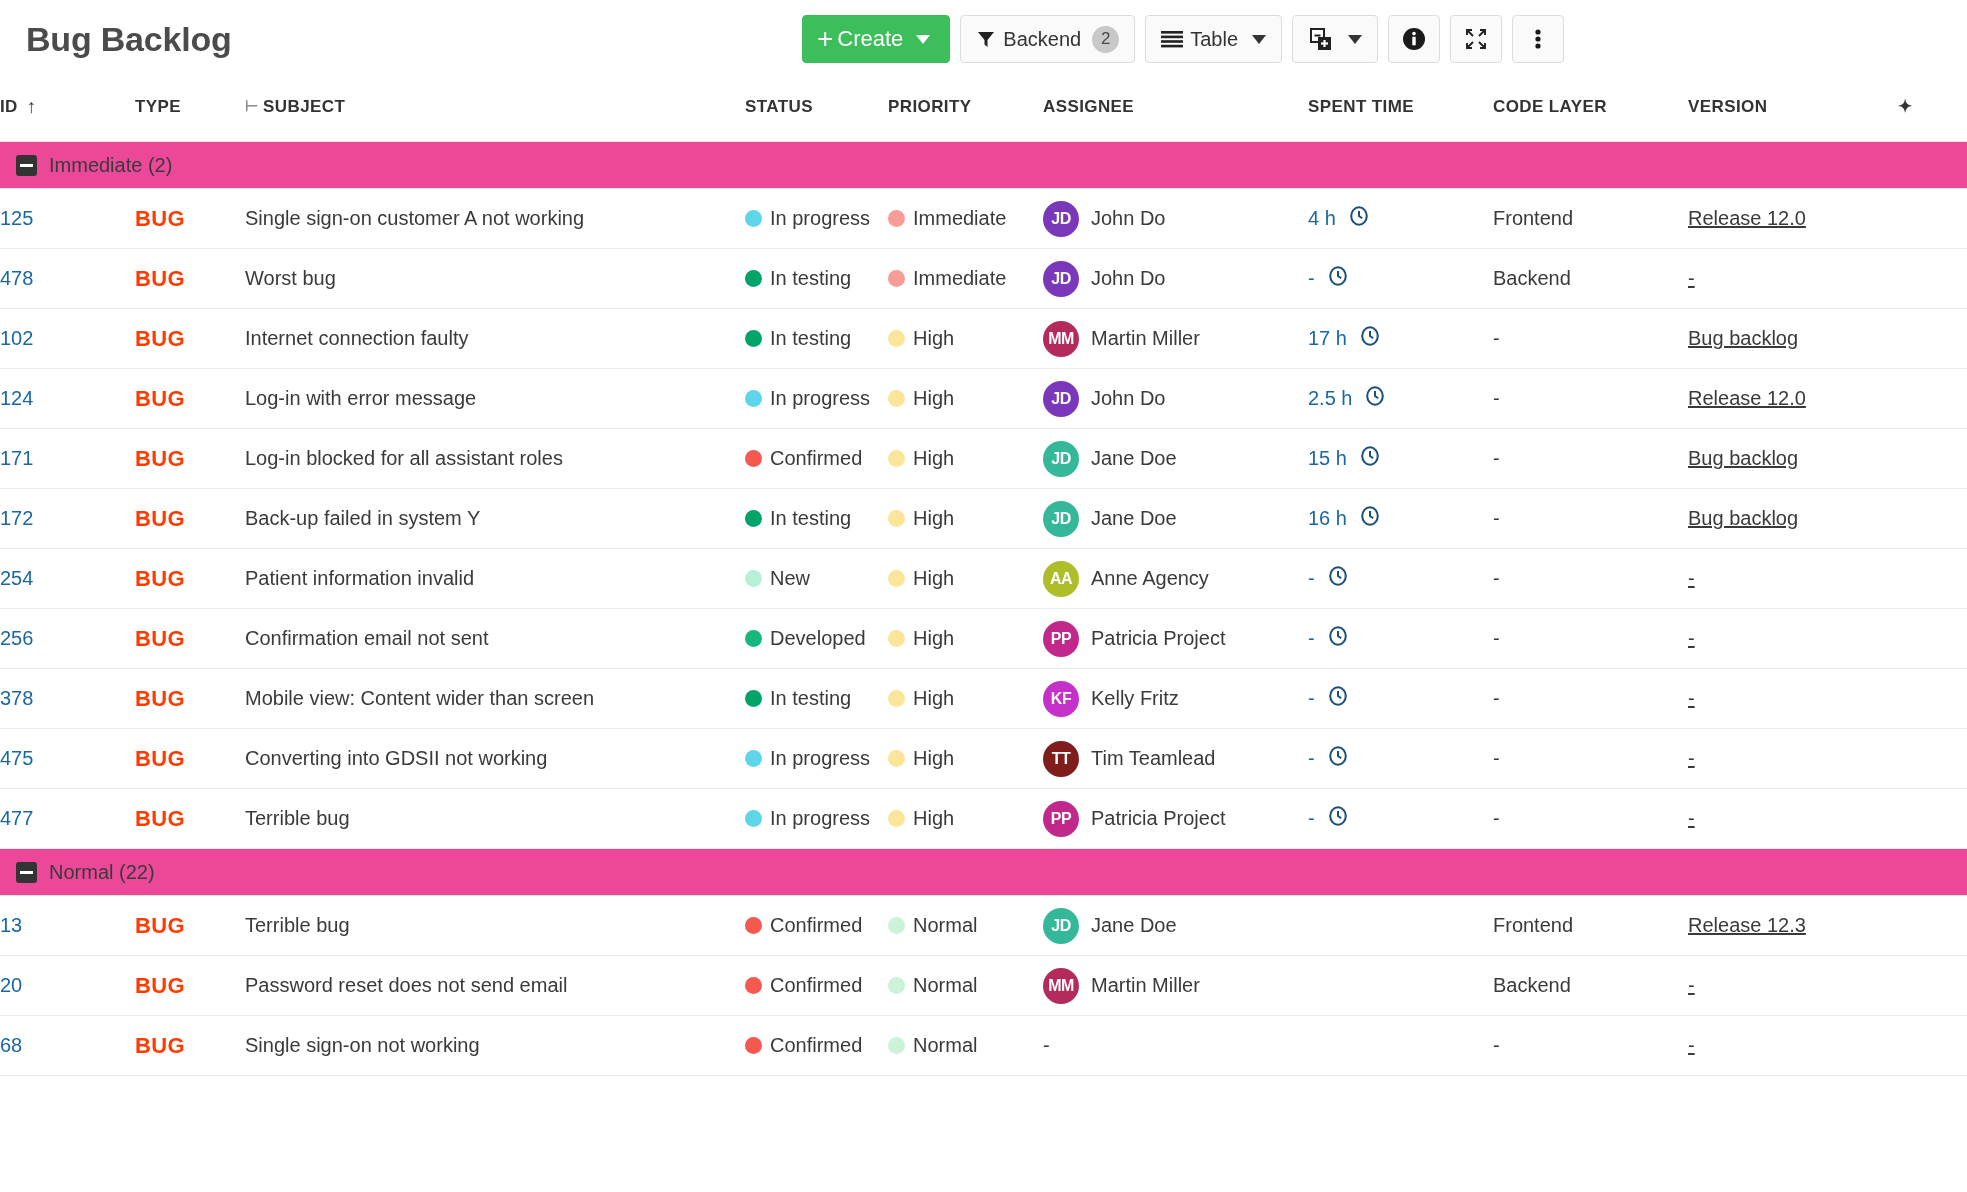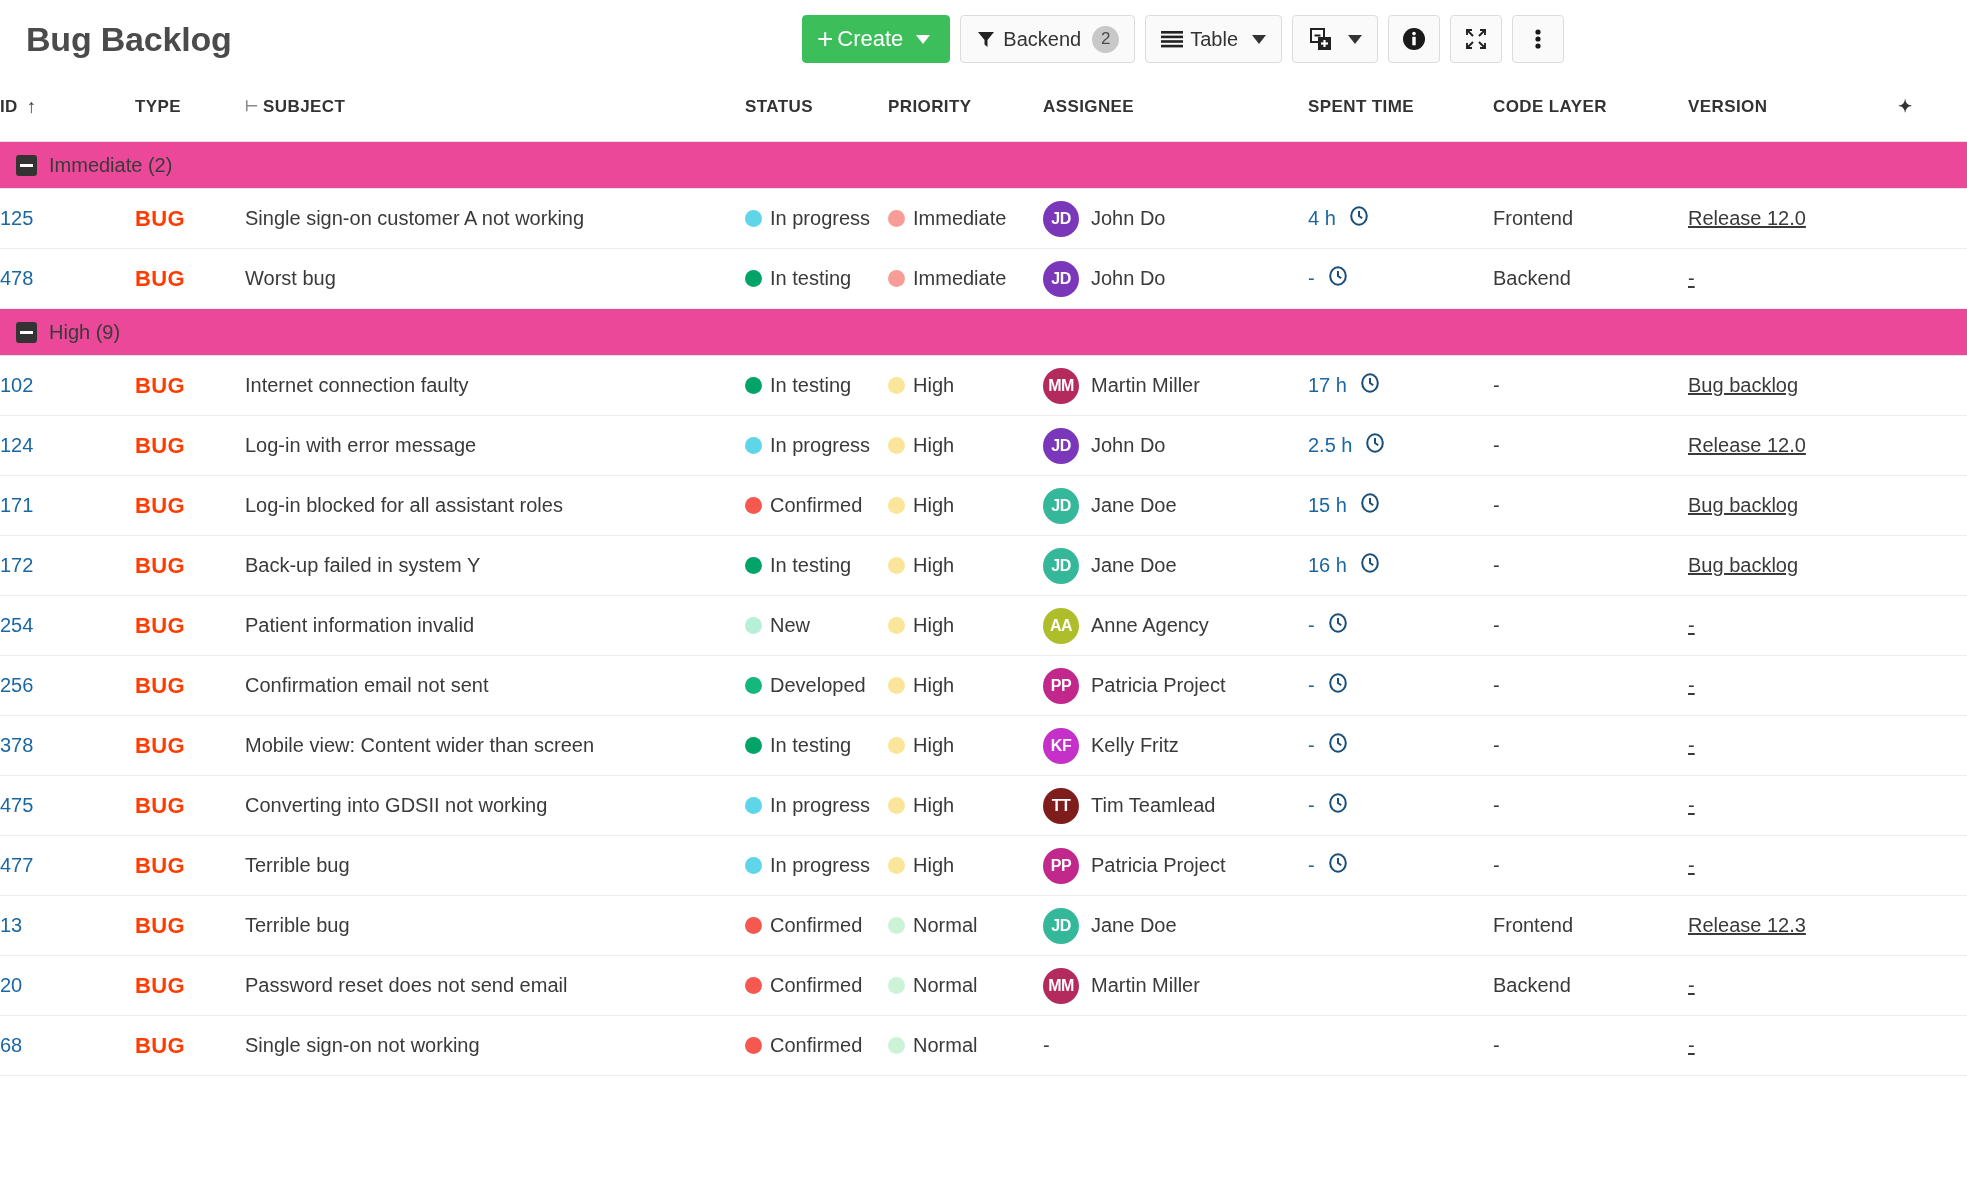--- a/index.html
+++ b/index.html
@@ -400,342 +400,342 @@
               <span><svg class="clock" viewBox="0 0 24 24" fill="none" stroke="#1a4f7a" stroke-width="2.2">
                   <ellipse cx="12" cy="12" rx="8.5" ry="9.5"></ellipse>
                   <path d="M12 6.5 V12 L15.5 14.5"></path>
                 </svg></span>
             </span>
           </td>
           <td class="cell-layer"><span>Backend</span></td>
           <td class="cell-version"><span>-</span></td>
           <td></td>
         </tr>
+        <tr>
+          <td class="cell-id"><a class="id-link">102</a></td>
+          <td class="cell-type"><span class="type-bug">BUG</span></td>
+          <td class="cell-subject"><span>Internet connection faulty</span></td>
+          <td>
+            <span class="flexcell">
+              <span class="dot" style="background:#00a368"></span>
+              <span>In testing</span>
+            </span>
+          </td>
+          <td>
+            <span class="flexcell">
+              <span class="dot" style="background:#fae59a"></span>
+              <span>High</span>
+            </span>
+          </td>
+          <td>
+            <span class="flexcell">
+              <span class="avatar" style="background:#b52a5c">MM</span>
+              <span>Martin Miller</span>
+            </span>
+          </td>
+          <td class="cell-spent">
+            <span class="flexcell">
+              <span class="spent-val">17 h</span>
+              <span><svg class="clock" viewBox="0 0 24 24" fill="none" stroke="#1a4f7a" stroke-width="2.2">
+                  <ellipse cx="12" cy="12" rx="8.5" ry="9.5"></ellipse>
+                  <path d="M12 6.5 V12 L15.5 14.5"></path>
+                </svg></span>
+            </span>
+          </td>
+          <td class="cell-layer"><span>-</span></td>
+          <td class="cell-version"><span>Bug backlog</span></td>
+          <td></td>
+        </tr>
+        <tr>
+          <td class="cell-id"><a class="id-link">124</a></td>
+          <td class="cell-type"><span class="type-bug">BUG</span></td>
+          <td class="cell-subject"><span>Log-in with error message</span></td>
+          <td>
+            <span class="flexcell">
+              <span class="dot" style="background:#5ed5e8"></span>
+              <span>In progress</span>
+            </span>
+          </td>
+          <td>
+            <span class="flexcell">
+              <span class="dot" style="background:#fae59a"></span>
+              <span>High</span>
+            </span>
+          </td>
+          <td>
+            <span class="flexcell">
+              <span class="avatar" style="background:#7b37ba">JD</span>
+              <span>John Do</span>
+            </span>
+          </td>
+          <td class="cell-spent">
+            <span class="flexcell">
+              <span class="spent-val">2.5 h</span>
+              <span><svg class="clock" viewBox="0 0 24 24" fill="none" stroke="#1a4f7a" stroke-width="2.2">
+                  <ellipse cx="12" cy="12" rx="8.5" ry="9.5"></ellipse>
+                  <path d="M12 6.5 V12 L15.5 14.5"></path>
+                </svg></span>
+            </span>
+          </td>
+          <td class="cell-layer"><span>-</span></td>
+          <td class="cell-version"><span>Release 12.0</span></td>
+          <td></td>
+        </tr>
+        <tr>
+          <td class="cell-id"><a class="id-link">171</a></td>
+          <td class="cell-type"><span class="type-bug">BUG</span></td>
+          <td class="cell-subject"><span>Log-in blocked for all assistant roles</span></td>
+          <td>
+            <span class="flexcell">
+              <span class="dot" style="background:#f4584e"></span>
+              <span>Confirmed</span>
+            </span>
+          </td>
+          <td>
+            <span class="flexcell">
+              <span class="dot" style="background:#fae59a"></span>
+              <span>High</span>
+            </span>
+          </td>
+          <td>
+            <span class="flexcell">
+              <span class="avatar" style="background:#35b89a">JD</span>
+              <span>Jane Doe</span>
+            </span>
+          </td>
+          <td class="cell-spent">
+            <span class="flexcell">
+              <span class="spent-val">15 h</span>
+              <span><svg class="clock" viewBox="0 0 24 24" fill="none" stroke="#1a4f7a" stroke-width="2.2">
+                  <ellipse cx="12" cy="12" rx="8.5" ry="9.5"></ellipse>
+                  <path d="M12 6.5 V12 L15.5 14.5"></path>
+                </svg></span>
+            </span>
+          </td>
+          <td class="cell-layer"><span>-</span></td>
+          <td class="cell-version"><span>Bug backlog</span></td>
+          <td></td>
+        </tr>
+        <tr>
+          <td class="cell-id"><a class="id-link">172</a></td>
+          <td class="cell-type"><span class="type-bug">BUG</span></td>
+          <td class="cell-subject"><span>Back-up failed in system Y</span></td>
+          <td>
+            <span class="flexcell">
+              <span class="dot" style="background:#00a368"></span>
+              <span>In testing</span>
+            </span>
+          </td>
+          <td>
+            <span class="flexcell">
+              <span class="dot" style="background:#fae59a"></span>
+              <span>High</span>
+            </span>
+          </td>
+          <td>
+            <span class="flexcell">
+              <span class="avatar" style="background:#35b89a">JD</span>
+              <span>Jane Doe</span>
+            </span>
+          </td>
+          <td class="cell-spent">
+            <span class="flexcell">
+              <span class="spent-val">16 h</span>
+              <span><svg class="clock" viewBox="0 0 24 24" fill="none" stroke="#1a4f7a" stroke-width="2.2">
+                  <ellipse cx="12" cy="12" rx="8.5" ry="9.5"></ellipse>
+                  <path d="M12 6.5 V12 L15.5 14.5"></path>
+                </svg></span>
+            </span>
+          </td>
+          <td class="cell-layer"><span>-</span></td>
+          <td class="cell-version"><span>Bug backlog</span></td>
+          <td></td>
+        </tr>
+        <tr>
+          <td class="cell-id"><a class="id-link">254</a></td>
+          <td class="cell-type"><span class="type-bug">BUG</span></td>
+          <td class="cell-subject"><span>Patient information invalid</span></td>
+          <td>
+            <span class="flexcell">
+              <span class="dot" style="background:#b7f0d8"></span>
+              <span>New</span>
+            </span>
+          </td>
+          <td>
+            <span class="flexcell">
+              <span class="dot" style="background:#fae59a"></span>
+              <span>High</span>
+            </span>
+          </td>
+          <td>
+            <span class="flexcell">
+              <span class="avatar" style="background:#aebd2a">AA</span>
+              <span>Anne Agency</span>
+            </span>
+          </td>
+          <td class="cell-spent">
+            <span class="flexcell">
+              <span class="spent-val">-</span>
+              <span><svg class="clock" viewBox="0 0 24 24" fill="none" stroke="#1a4f7a" stroke-width="2.2">
+                  <ellipse cx="12" cy="12" rx="8.5" ry="9.5"></ellipse>
+                  <path d="M12 6.5 V12 L15.5 14.5"></path>
+                </svg></span>
+            </span>
+          </td>
+          <td class="cell-layer"><span>-</span></td>
+          <td class="cell-version"><span>-</span></td>
+          <td></td>
+        </tr>
+        <tr>
+          <td class="cell-id"><a class="id-link">256</a></td>
+          <td class="cell-type"><span class="type-bug">BUG</span></td>
+          <td class="cell-subject"><span>Confirmation email not sent</span></td>
+          <td>
+            <span class="flexcell">
+              <span class="dot" style="background:#14b87c"></span>
+              <span>Developed</span>
+            </span>
+          </td>
+          <td>
+            <span class="flexcell">
+              <span class="dot" style="background:#fae59a"></span>
+              <span>High</span>
+            </span>
+          </td>
+          <td>
+            <span class="flexcell">
+              <span class="avatar" style="background:#c2288c">PP</span>
+              <span>Patricia Project</span>
+            </span>
+          </td>
+          <td class="cell-spent">
+            <span class="flexcell">
+              <span class="spent-val">-</span>
+              <span><svg class="clock" viewBox="0 0 24 24" fill="none" stroke="#1a4f7a" stroke-width="2.2">
+                  <ellipse cx="12" cy="12" rx="8.5" ry="9.5"></ellipse>
+                  <path d="M12 6.5 V12 L15.5 14.5"></path>
+                </svg></span>
+            </span>
+          </td>
+          <td class="cell-layer"><span>-</span></td>
+          <td class="cell-version"><span>-</span></td>
+          <td></td>
+        </tr>
+        <tr>
+          <td class="cell-id"><a class="id-link">378</a></td>
+          <td class="cell-type"><span class="type-bug">BUG</span></td>
+          <td class="cell-subject"><span>Mobile view: Content wider than screen</span></td>
+          <td>
+            <span class="flexcell">
+              <span class="dot" style="background:#00a368"></span>
+              <span>In testing</span>
+            </span>
+          </td>
+          <td>
+            <span class="flexcell">
+              <span class="dot" style="background:#fae59a"></span>
+              <span>High</span>
+            </span>
+          </td>
+          <td>
+            <span class="flexcell">
+              <span class="avatar" style="background:#c530c9">KF</span>
+              <span>Kelly Fritz</span>
+            </span>
+          </td>
+          <td class="cell-spent">
+            <span class="flexcell">
+              <span class="spent-val">-</span>
+              <span><svg class="clock" viewBox="0 0 24 24" fill="none" stroke="#1a4f7a" stroke-width="2.2">
+                  <ellipse cx="12" cy="12" rx="8.5" ry="9.5"></ellipse>
+                  <path d="M12 6.5 V12 L15.5 14.5"></path>
+                </svg></span>
+            </span>
+          </td>
+          <td class="cell-layer"><span>-</span></td>
+          <td class="cell-version"><span>-</span></td>
+          <td></td>
+        </tr>
+        <tr>
+          <td class="cell-id"><a class="id-link">475</a></td>
+          <td class="cell-type"><span class="type-bug">BUG</span></td>
+          <td class="cell-subject"><span>Converting into GDSII not working</span></td>
+          <td>
+            <span class="flexcell">
+              <span class="dot" style="background:#5ed5e8"></span>
+              <span>In progress</span>
+            </span>
+          </td>
+          <td>
+            <span class="flexcell">
+              <span class="dot" style="background:#fae59a"></span>
+              <span>High</span>
+            </span>
+          </td>
+          <td>
+            <span class="flexcell">
+              <span class="avatar" style="background:#7f1d1d">TT</span>
+              <span>Tim Teamlead</span>
+            </span>
+          </td>
+          <td class="cell-spent">
+            <span class="flexcell">
+              <span class="spent-val">-</span>
+              <span><svg class="clock" viewBox="0 0 24 24" fill="none" stroke="#1a4f7a" stroke-width="2.2">
+                  <ellipse cx="12" cy="12" rx="8.5" ry="9.5"></ellipse>
+                  <path d="M12 6.5 V12 L15.5 14.5"></path>
+                </svg></span>
+            </span>
+          </td>
+          <td class="cell-layer"><span>-</span></td>
+          <td class="cell-version"><span>-</span></td>
+          <td></td>
+        </tr>
+        <tr>
+          <td class="cell-id"><a class="id-link">477</a></td>
+          <td class="cell-type"><span class="type-bug">BUG</span></td>
+          <td class="cell-subject"><span>Terrible bug</span></td>
+          <td>
+            <span class="flexcell">
+              <span class="dot" style="background:#5ed5e8"></span>
+              <span>In progress</span>
+            </span>
+          </td>
+          <td>
+            <span class="flexcell">
+              <span class="dot" style="background:#fae59a"></span>
+              <span>High</span>
+            </span>
+          </td>
+          <td>
+            <span class="flexcell">
+              <span class="avatar" style="background:#c2288c">PP</span>
+              <span>Patricia Project</span>
+            </span>
+          </td>
+          <td class="cell-spent">
+            <span class="flexcell">
+              <span class="spent-val">-</span>
+              <span><svg class="clock" viewBox="0 0 24 24" fill="none" stroke="#1a4f7a" stroke-width="2.2">
+                  <ellipse cx="12" cy="12" rx="8.5" ry="9.5"></ellipse>
+                  <path d="M12 6.5 V12 L15.5 14.5"></path>
+                </svg></span>
+            </span>
+          </td>
+          <td class="cell-layer"><span>-</span></td>
+          <td class="cell-version"><span>-</span></td>
+          <td></td>
+        </tr>
         <tr class="group-row">
           <td colspan="10">
             <div class="group-inner">
               <span class="collapse-box"></span>
-              <span class="group-label">High (9)</span>
+              <span class="group-label">Normal (22)</span>
             </div>
           </td>
-        </tr>
-        <tr>
-          <td class="cell-id"><a class="id-link">102</a></td>
-          <td class="cell-type"><span class="type-bug">BUG</span></td>
-          <td class="cell-subject"><span>Internet connection faulty</span></td>
-          <td>
-            <span class="flexcell">
-              <span class="dot" style="background:#00a368"></span>
-              <span>In testing</span>
-            </span>
-          </td>
-          <td>
-            <span class="flexcell">
-              <span class="dot" style="background:#fae59a"></span>
-              <span>High</span>
-            </span>
-          </td>
-          <td>
-            <span class="flexcell">
-              <span class="avatar" style="background:#b52a5c">MM</span>
-              <span>Martin Miller</span>
-            </span>
-          </td>
-          <td class="cell-spent">
-            <span class="flexcell">
-              <span class="spent-val">17 h</span>
-              <span><svg class="clock" viewBox="0 0 24 24" fill="none" stroke="#1a4f7a" stroke-width="2.2">
-                  <ellipse cx="12" cy="12" rx="8.5" ry="9.5"></ellipse>
-                  <path d="M12 6.5 V12 L15.5 14.5"></path>
-                </svg></span>
-            </span>
-          </td>
-          <td class="cell-layer"><span>-</span></td>
-          <td class="cell-version"><span>Bug backlog</span></td>
-          <td></td>
-        </tr>
-        <tr>
-          <td class="cell-id"><a class="id-link">124</a></td>
-          <td class="cell-type"><span class="type-bug">BUG</span></td>
-          <td class="cell-subject"><span>Log-in with error message</span></td>
-          <td>
-            <span class="flexcell">
-              <span class="dot" style="background:#5ed5e8"></span>
-              <span>In progress</span>
-            </span>
-          </td>
-          <td>
-            <span class="flexcell">
-              <span class="dot" style="background:#fae59a"></span>
-              <span>High</span>
-            </span>
-          </td>
-          <td>
-            <span class="flexcell">
-              <span class="avatar" style="background:#7b37ba">JD</span>
-              <span>John Do</span>
-            </span>
-          </td>
-          <td class="cell-spent">
-            <span class="flexcell">
-              <span class="spent-val">2.5 h</span>
-              <span><svg class="clock" viewBox="0 0 24 24" fill="none" stroke="#1a4f7a" stroke-width="2.2">
-                  <ellipse cx="12" cy="12" rx="8.5" ry="9.5"></ellipse>
-                  <path d="M12 6.5 V12 L15.5 14.5"></path>
-                </svg></span>
-            </span>
-          </td>
-          <td class="cell-layer"><span>-</span></td>
-          <td class="cell-version"><span>Release 12.0</span></td>
-          <td></td>
-        </tr>
-        <tr>
-          <td class="cell-id"><a class="id-link">171</a></td>
-          <td class="cell-type"><span class="type-bug">BUG</span></td>
-          <td class="cell-subject"><span>Log-in blocked for all assistant roles</span></td>
-          <td>
-            <span class="flexcell">
-              <span class="dot" style="background:#f4584e"></span>
-              <span>Confirmed</span>
-            </span>
-          </td>
-          <td>
-            <span class="flexcell">
-              <span class="dot" style="background:#fae59a"></span>
-              <span>High</span>
-            </span>
-          </td>
-          <td>
-            <span class="flexcell">
-              <span class="avatar" style="background:#35b89a">JD</span>
-              <span>Jane Doe</span>
-            </span>
-          </td>
-          <td class="cell-spent">
-            <span class="flexcell">
-              <span class="spent-val">15 h</span>
-              <span><svg class="clock" viewBox="0 0 24 24" fill="none" stroke="#1a4f7a" stroke-width="2.2">
-                  <ellipse cx="12" cy="12" rx="8.5" ry="9.5"></ellipse>
-                  <path d="M12 6.5 V12 L15.5 14.5"></path>
-                </svg></span>
-            </span>
-          </td>
-          <td class="cell-layer"><span>-</span></td>
-          <td class="cell-version"><span>Bug backlog</span></td>
-          <td></td>
-        </tr>
-        <tr>
-          <td class="cell-id"><a class="id-link">172</a></td>
-          <td class="cell-type"><span class="type-bug">BUG</span></td>
-          <td class="cell-subject"><span>Back-up failed in system Y</span></td>
-          <td>
-            <span class="flexcell">
-              <span class="dot" style="background:#00a368"></span>
-              <span>In testing</span>
-            </span>
-          </td>
-          <td>
-            <span class="flexcell">
-              <span class="dot" style="background:#fae59a"></span>
-              <span>High</span>
-            </span>
-          </td>
-          <td>
-            <span class="flexcell">
-              <span class="avatar" style="background:#35b89a">JD</span>
-              <span>Jane Doe</span>
-            </span>
-          </td>
-          <td class="cell-spent">
-            <span class="flexcell">
-              <span class="spent-val">16 h</span>
-              <span><svg class="clock" viewBox="0 0 24 24" fill="none" stroke="#1a4f7a" stroke-width="2.2">
-                  <ellipse cx="12" cy="12" rx="8.5" ry="9.5"></ellipse>
-                  <path d="M12 6.5 V12 L15.5 14.5"></path>
-                </svg></span>
-            </span>
-          </td>
-          <td class="cell-layer"><span>-</span></td>
-          <td class="cell-version"><span>Bug backlog</span></td>
-          <td></td>
-        </tr>
-        <tr>
-          <td class="cell-id"><a class="id-link">254</a></td>
-          <td class="cell-type"><span class="type-bug">BUG</span></td>
-          <td class="cell-subject"><span>Patient information invalid</span></td>
-          <td>
-            <span class="flexcell">
-              <span class="dot" style="background:#b7f0d8"></span>
-              <span>New</span>
-            </span>
-          </td>
-          <td>
-            <span class="flexcell">
-              <span class="dot" style="background:#fae59a"></span>
-              <span>High</span>
-            </span>
-          </td>
-          <td>
-            <span class="flexcell">
-              <span class="avatar" style="background:#aebd2a">AA</span>
-              <span>Anne Agency</span>
-            </span>
-          </td>
-          <td class="cell-spent">
-            <span class="flexcell">
-              <span class="spent-val">-</span>
-              <span><svg class="clock" viewBox="0 0 24 24" fill="none" stroke="#1a4f7a" stroke-width="2.2">
-                  <ellipse cx="12" cy="12" rx="8.5" ry="9.5"></ellipse>
-                  <path d="M12 6.5 V12 L15.5 14.5"></path>
-                </svg></span>
-            </span>
-          </td>
-          <td class="cell-layer"><span>-</span></td>
-          <td class="cell-version"><span>-</span></td>
-          <td></td>
-        </tr>
-        <tr>
-          <td class="cell-id"><a class="id-link">256</a></td>
-          <td class="cell-type"><span class="type-bug">BUG</span></td>
-          <td class="cell-subject"><span>Confirmation email not sent</span></td>
-          <td>
-            <span class="flexcell">
-              <span class="dot" style="background:#14b87c"></span>
-              <span>Developed</span>
-            </span>
-          </td>
-          <td>
-            <span class="flexcell">
-              <span class="dot" style="background:#fae59a"></span>
-              <span>High</span>
-            </span>
-          </td>
-          <td>
-            <span class="flexcell">
-              <span class="avatar" style="background:#c2288c">PP</span>
-              <span>Patricia Project</span>
-            </span>
-          </td>
-          <td class="cell-spent">
-            <span class="flexcell">
-              <span class="spent-val">-</span>
-              <span><svg class="clock" viewBox="0 0 24 24" fill="none" stroke="#1a4f7a" stroke-width="2.2">
-                  <ellipse cx="12" cy="12" rx="8.5" ry="9.5"></ellipse>
-                  <path d="M12 6.5 V12 L15.5 14.5"></path>
-                </svg></span>
-            </span>
-          </td>
-          <td class="cell-layer"><span>-</span></td>
-          <td class="cell-version"><span>-</span></td>
-          <td></td>
-        </tr>
-        <tr>
-          <td class="cell-id"><a class="id-link">378</a></td>
-          <td class="cell-type"><span class="type-bug">BUG</span></td>
-          <td class="cell-subject"><span>Mobile view: Content wider than screen</span></td>
-          <td>
-            <span class="flexcell">
-              <span class="dot" style="background:#00a368"></span>
-              <span>In testing</span>
-            </span>
-          </td>
-          <td>
-            <span class="flexcell">
-              <span class="dot" style="background:#fae59a"></span>
-              <span>High</span>
-            </span>
-          </td>
-          <td>
-            <span class="flexcell">
-              <span class="avatar" style="background:#c530c9">KF</span>
-              <span>Kelly Fritz</span>
-            </span>
-          </td>
-          <td class="cell-spent">
-            <span class="flexcell">
-              <span class="spent-val">-</span>
-              <span><svg class="clock" viewBox="0 0 24 24" fill="none" stroke="#1a4f7a" stroke-width="2.2">
-                  <ellipse cx="12" cy="12" rx="8.5" ry="9.5"></ellipse>
-                  <path d="M12 6.5 V12 L15.5 14.5"></path>
-                </svg></span>
-            </span>
-          </td>
-          <td class="cell-layer"><span>-</span></td>
-          <td class="cell-version"><span>-</span></td>
-          <td></td>
-        </tr>
-        <tr>
-          <td class="cell-id"><a class="id-link">475</a></td>
-          <td class="cell-type"><span class="type-bug">BUG</span></td>
-          <td class="cell-subject"><span>Converting into GDSII not working</span></td>
-          <td>
-            <span class="flexcell">
-              <span class="dot" style="background:#5ed5e8"></span>
-              <span>In progress</span>
-            </span>
-          </td>
-          <td>
-            <span class="flexcell">
-              <span class="dot" style="background:#fae59a"></span>
-              <span>High</span>
-            </span>
-          </td>
-          <td>
-            <span class="flexcell">
-              <span class="avatar" style="background:#7f1d1d">TT</span>
-              <span>Tim Teamlead</span>
-            </span>
-          </td>
-          <td class="cell-spent">
-            <span class="flexcell">
-              <span class="spent-val">-</span>
-              <span><svg class="clock" viewBox="0 0 24 24" fill="none" stroke="#1a4f7a" stroke-width="2.2">
-                  <ellipse cx="12" cy="12" rx="8.5" ry="9.5"></ellipse>
-                  <path d="M12 6.5 V12 L15.5 14.5"></path>
-                </svg></span>
-            </span>
-          </td>
-          <td class="cell-layer"><span>-</span></td>
-          <td class="cell-version"><span>-</span></td>
-          <td></td>
-        </tr>
-        <tr>
-          <td class="cell-id"><a class="id-link">477</a></td>
-          <td class="cell-type"><span class="type-bug">BUG</span></td>
-          <td class="cell-subject"><span>Terrible bug</span></td>
-          <td>
-            <span class="flexcell">
-              <span class="dot" style="background:#5ed5e8"></span>
-              <span>In progress</span>
-            </span>
-          </td>
-          <td>
-            <span class="flexcell">
-              <span class="dot" style="background:#fae59a"></span>
-              <span>High</span>
-            </span>
-          </td>
-          <td>
-            <span class="flexcell">
-              <span class="avatar" style="background:#c2288c">PP</span>
-              <span>Patricia Project</span>
-            </span>
-          </td>
-          <td class="cell-spent">
-            <span class="flexcell">
-              <span class="spent-val">-</span>
-              <span><svg class="clock" viewBox="0 0 24 24" fill="none" stroke="#1a4f7a" stroke-width="2.2">
-                  <ellipse cx="12" cy="12" rx="8.5" ry="9.5"></ellipse>
-                  <path d="M12 6.5 V12 L15.5 14.5"></path>
-                </svg></span>
-            </span>
-          </td>
-          <td class="cell-layer"><span>-</span></td>
-          <td class="cell-version"><span>-</span></td>
-          <td></td>
         </tr>
         <tr>
           <td class="cell-id"><a class="id-link">13</a></td>
           <td class="cell-type"><span class="type-bug">BUG</span></td>
           <td class="cell-subject"><span>Terrible bug</span></td>
           <td>
             <span class="flexcell">
               <span class="dot" style="background:#f4584e"></span>
               <span>Confirmed</span>
             </span>

